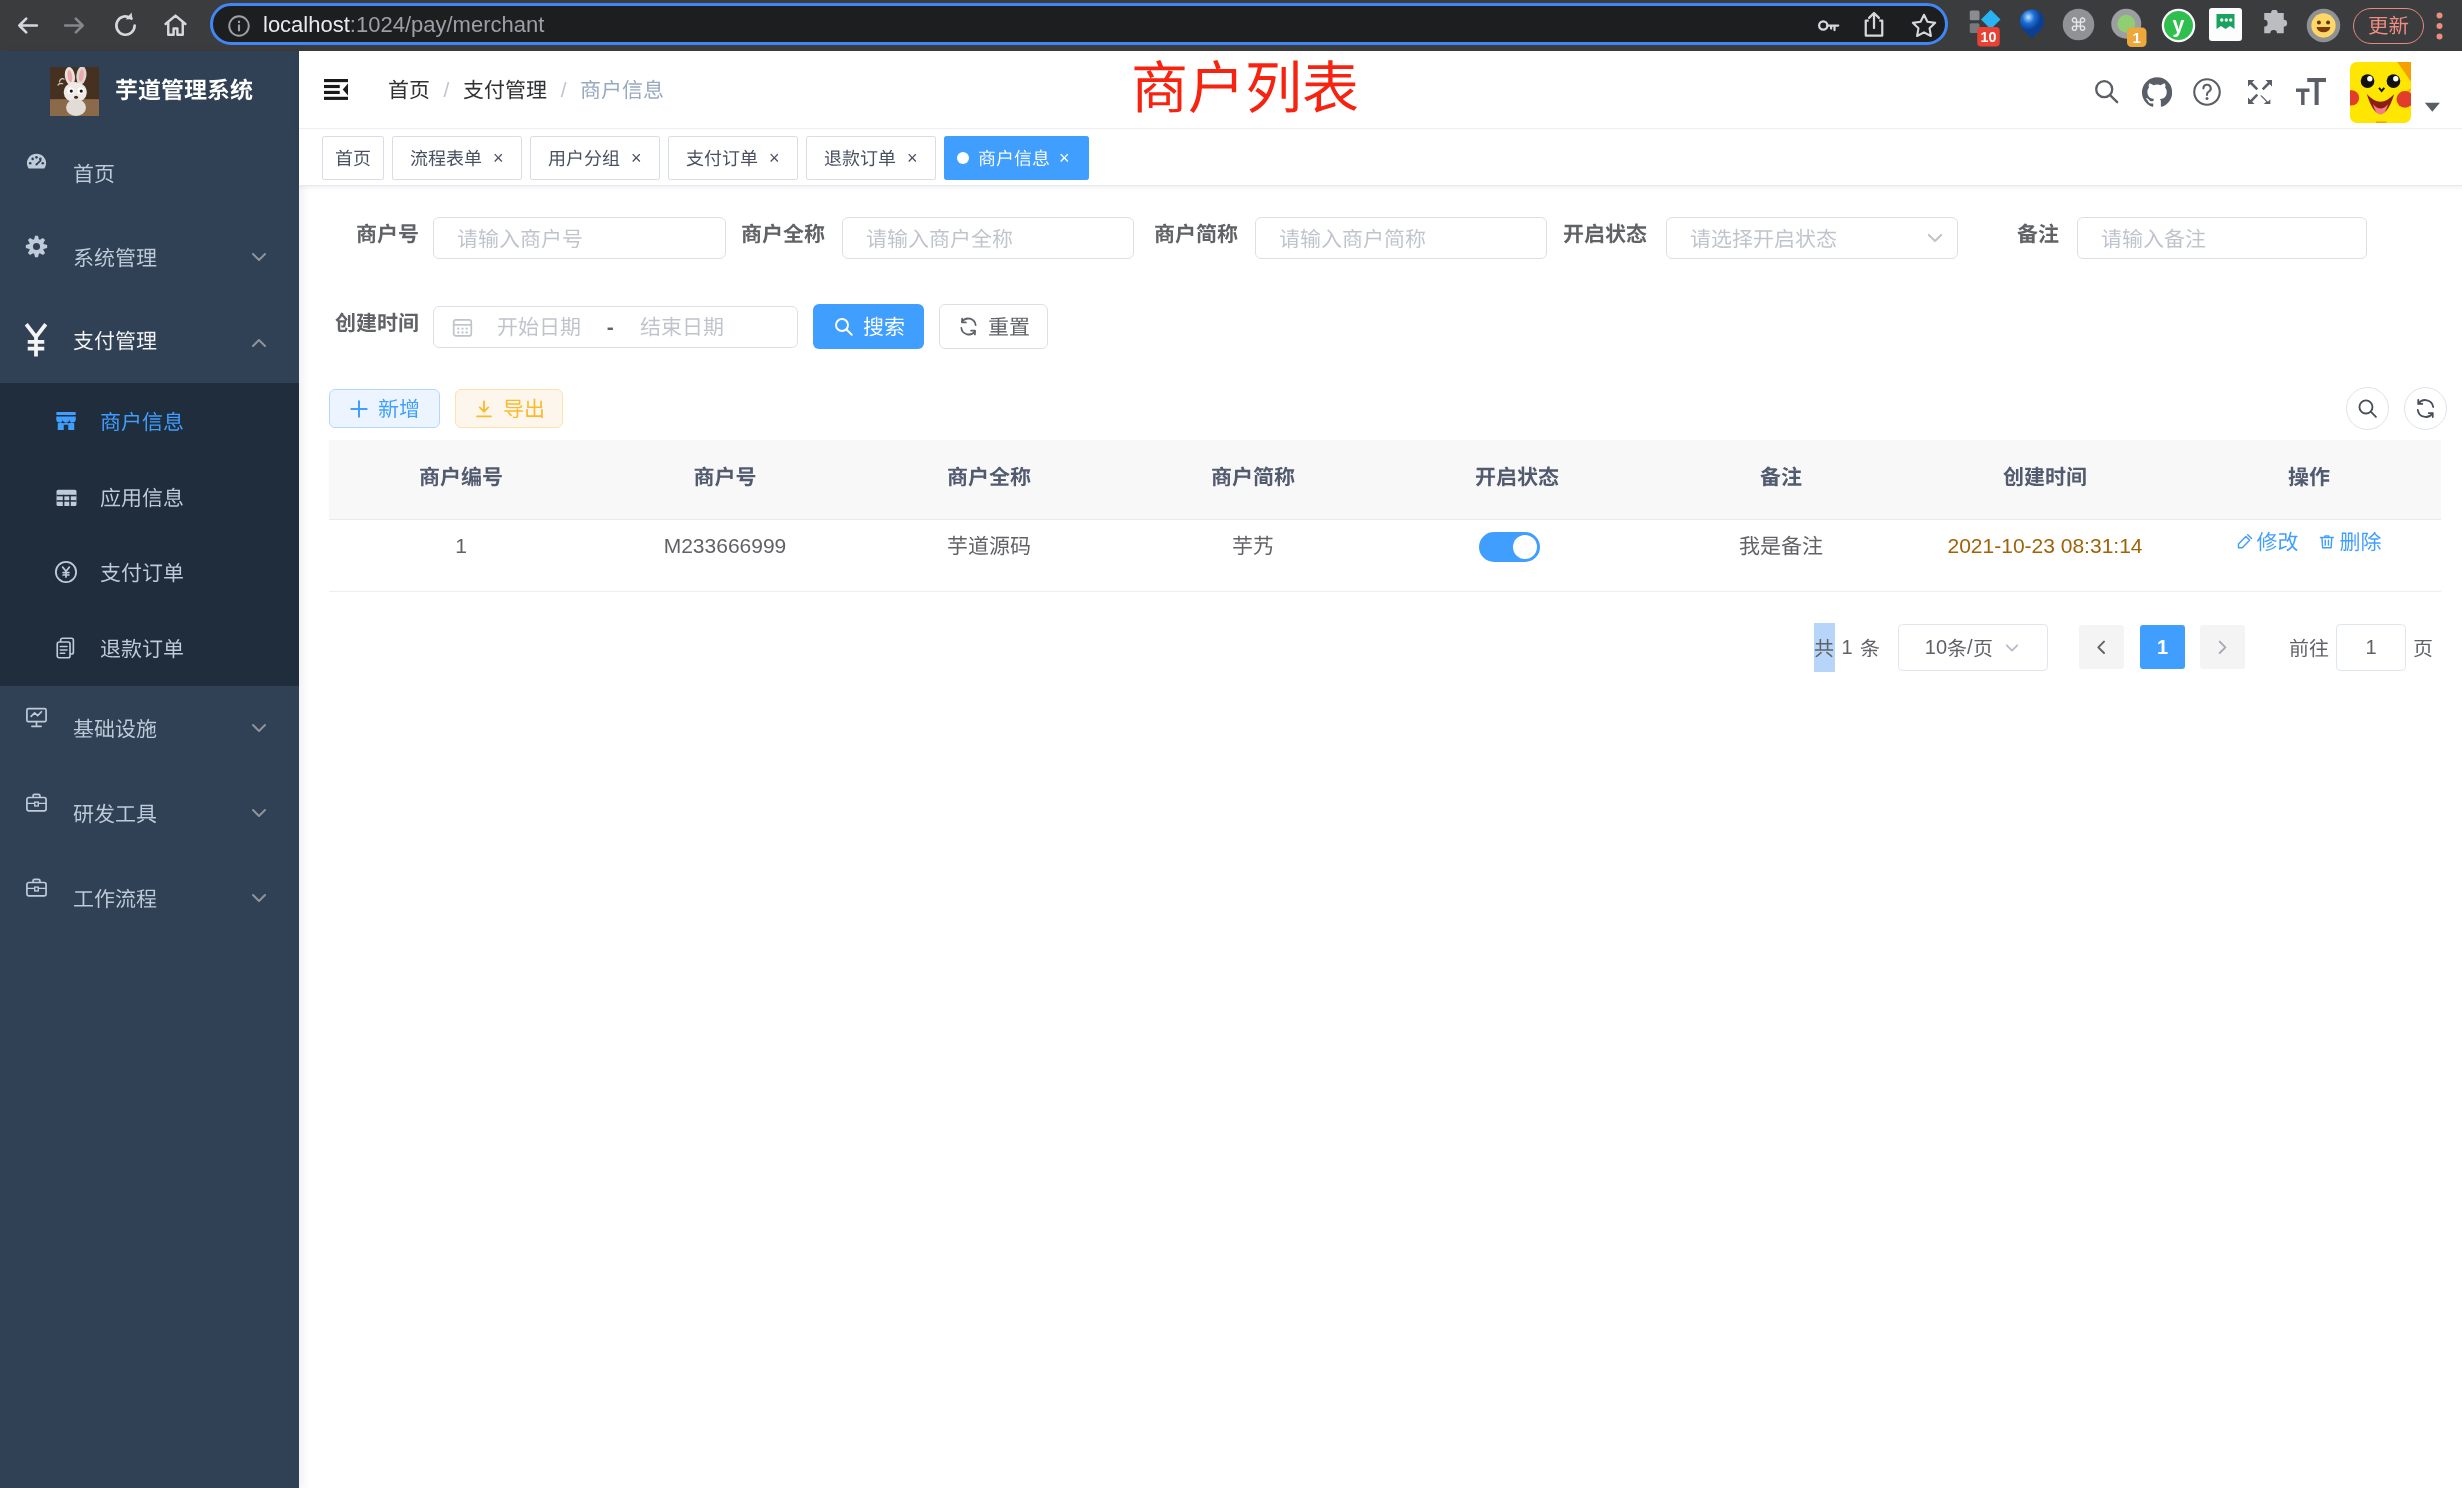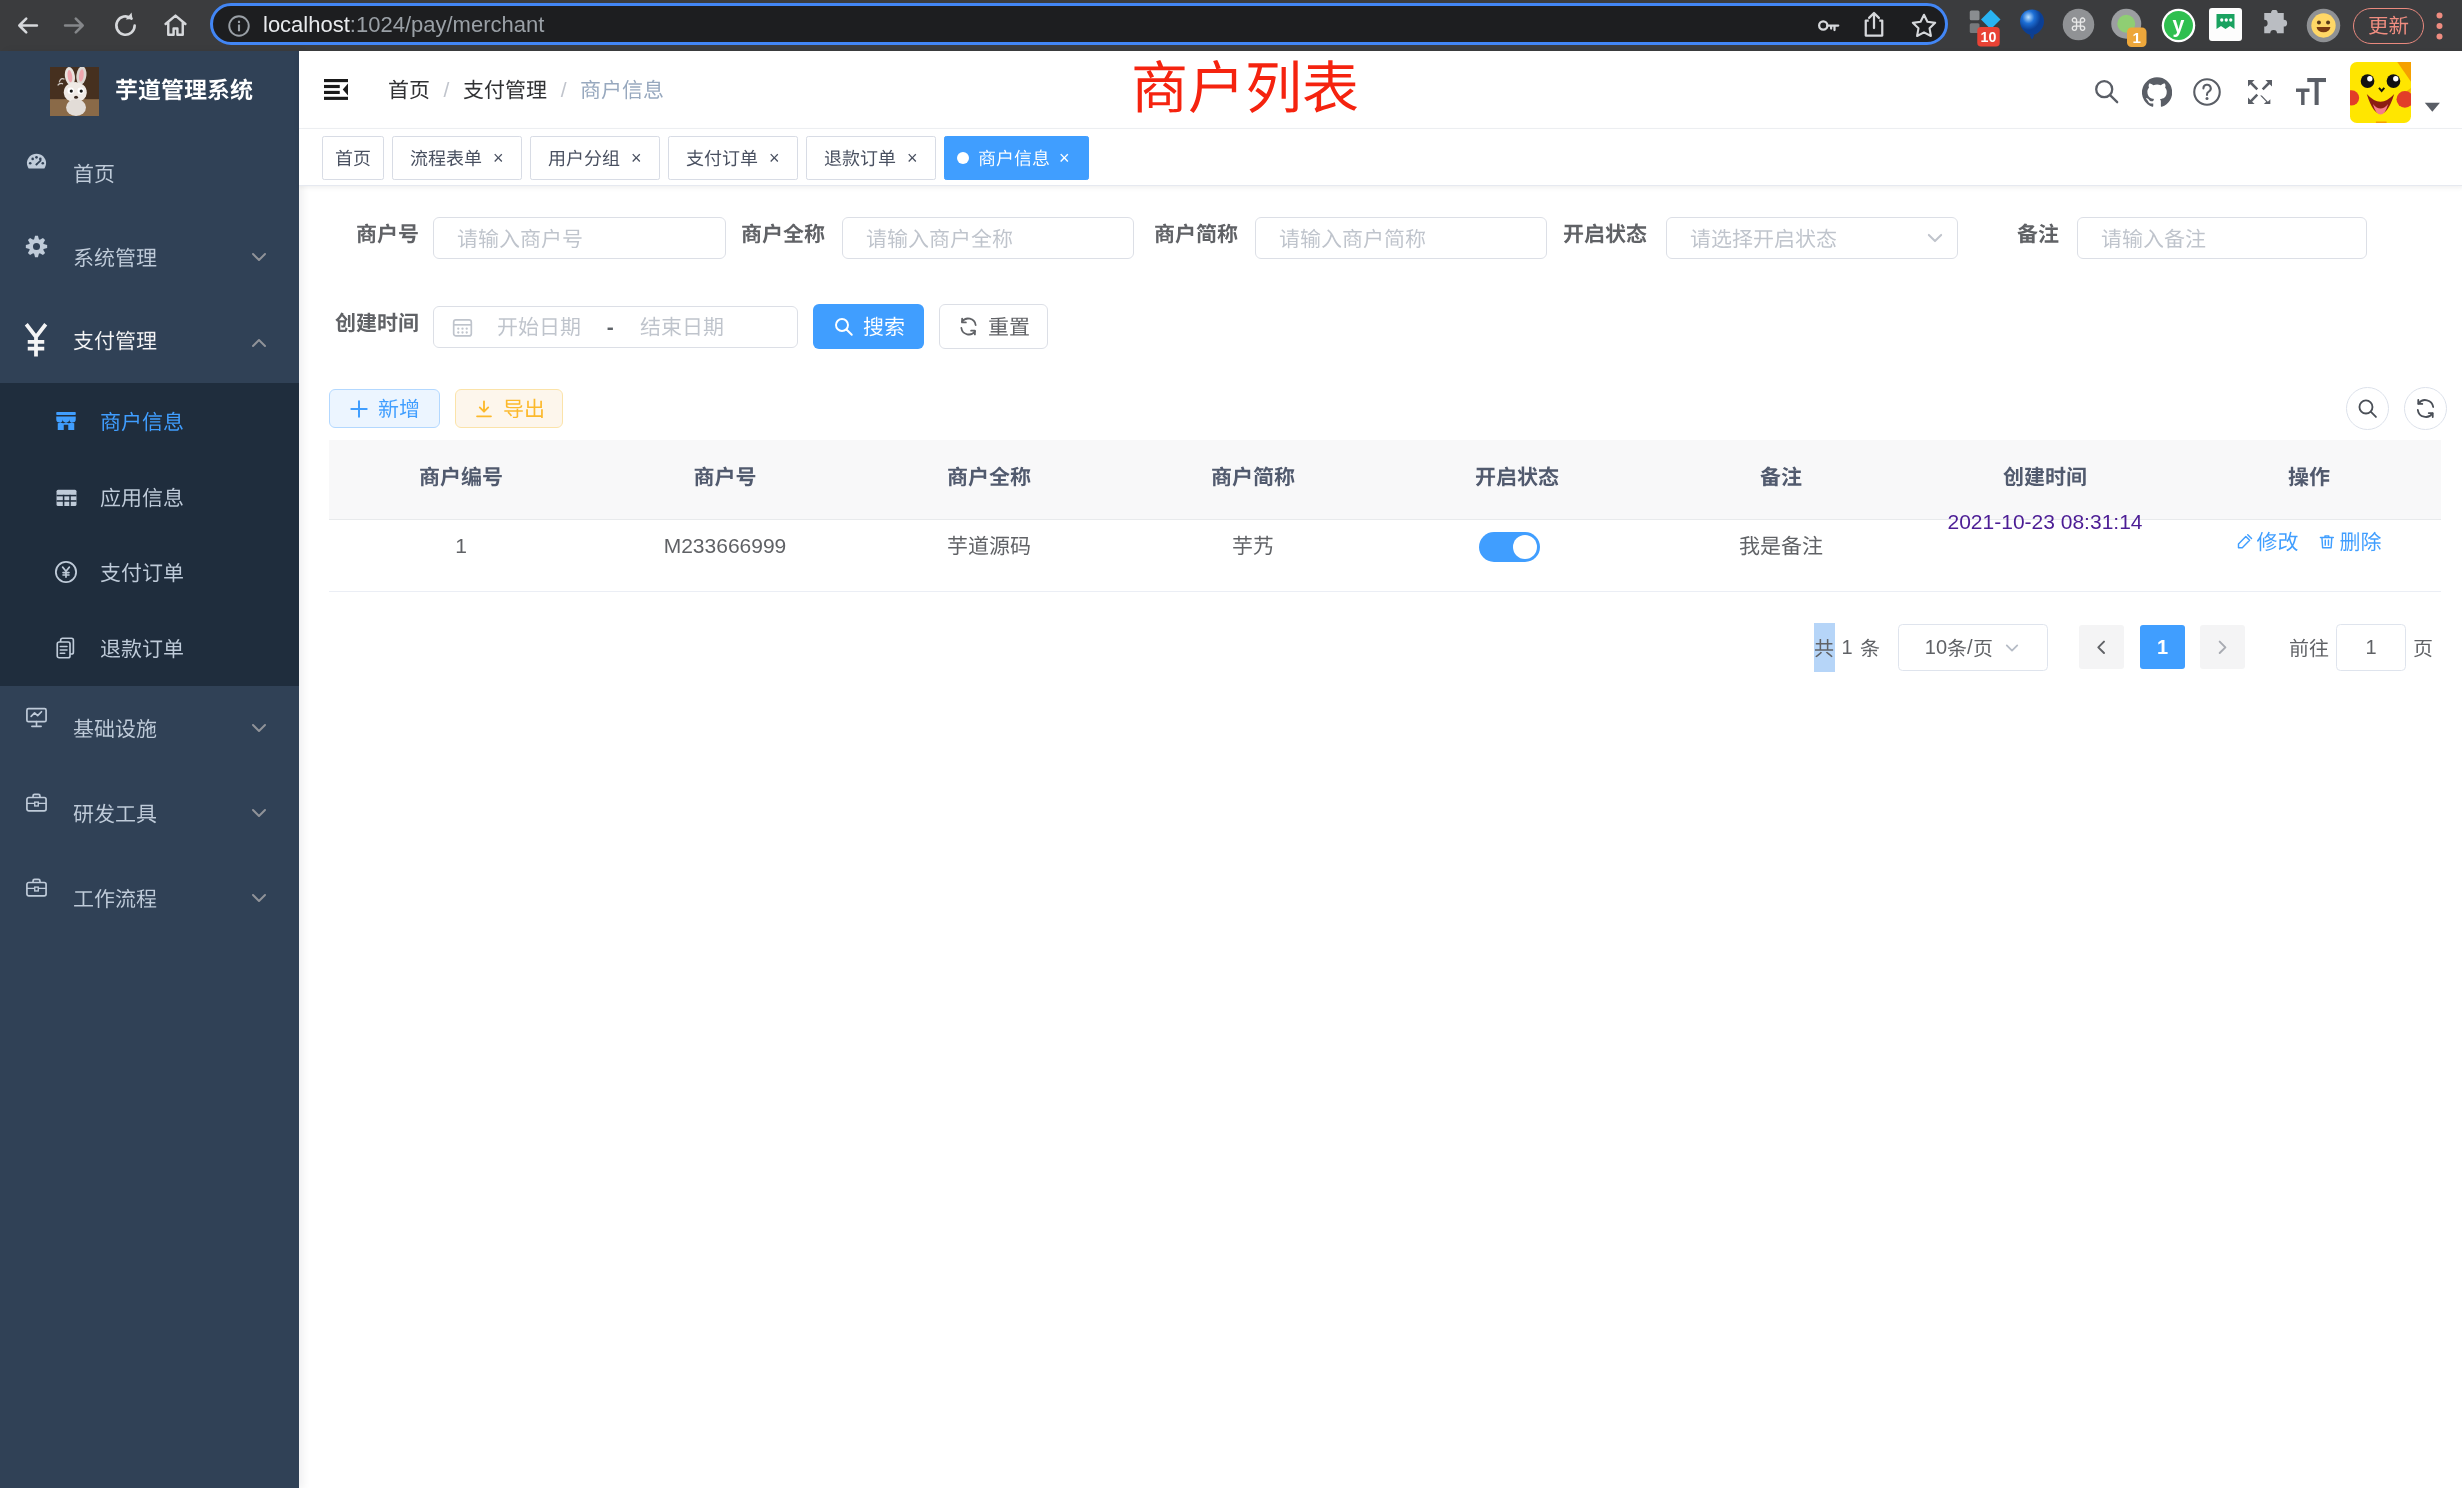--- a/index.html
+++ b/index.html
@@ -772,21 +772,21 @@
     </svg></div>
 <div class="abs" style="left:1479px;top:532px;width:61px;height:30px;background:#409eff;border-radius:15px">
     <span style="position:absolute;right:3px;top:3px;width:24px;height:24px;background:#fff;border-radius:50%"></span>
   </div>
 <div class="abs" style="left:1781px;top:534px;transform:translateX(-50%);color:#606266;font-size:21px;white-space:nowrap"><svg class="z" style="width:4em" viewBox="0 0 4000 1000">
       <use href="#r6211" x="0"></use>
       <use href="#r662f" x="1000"></use>
       <use href="#r5907" x="2000"></use>
       <use href="#r6ce8" x="3000"></use>
     </svg></div>
-<div class="abs" style="left:2045px;top:510px;transform:translateX(-50%);color:#4c1d95;font-size:21px;white-space:nowrap">2021-10-23 08:31:14</div>
+<div class="abs" style="left:2045px;top:534px;transform:translateX(-50%);color:#a16207;font-size:21px;white-space:nowrap">2021-10-23 08:31:14</div>
 <div class="abs" style="left:2309px;top:531px;transform:translateX(-50%);font-size:21px;white-space:nowrap;display:flex">
     <span style="display:inline-flex;align-items:center;color:#409eff">
       <svg width="16.7" height="16.7" viewBox="0 0 22 22" style="">
         <path d="M12.3 4.7 l5 5 L7.6 19.4 H2.6 v-5z" stroke="#409eff" stroke-width="1.9" fill="none" stroke-linejoin="round"></path>
         <path d="M14.8 2.2 l5 5" stroke="#409eff" stroke-width="1.9" stroke-linecap="round"></path>
       </svg>
       <span style="margin-left:3.8px;display:inline-flex">
         <svg class="z" style="width:2em" viewBox="0 0 2000 1000">
           <use href="#r4fee" x="0"></use>
           <use href="#r6539" x="1000"></use>

